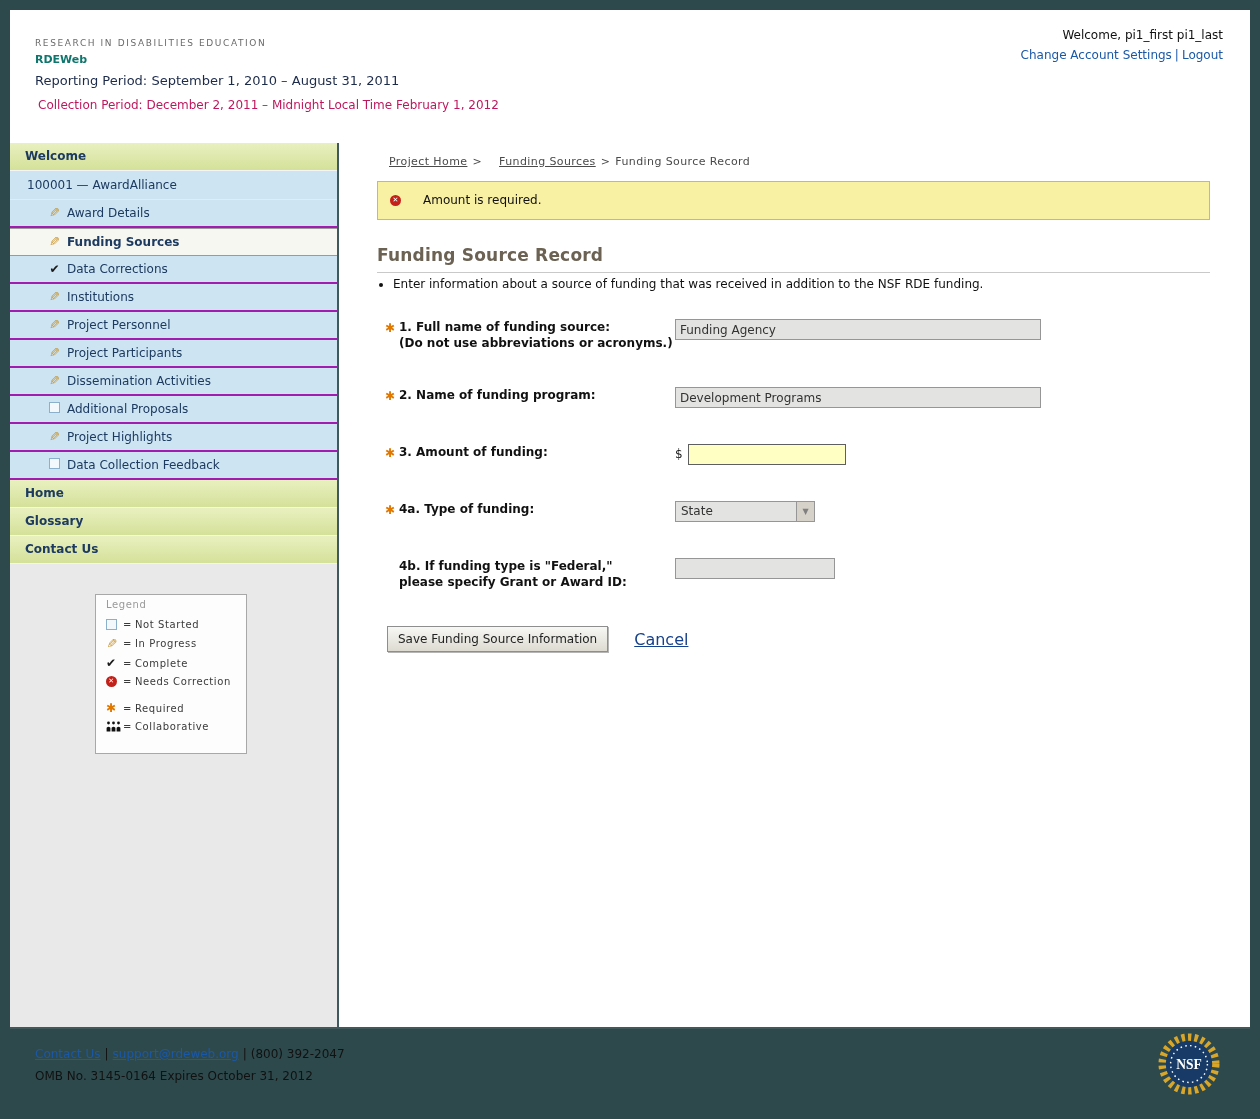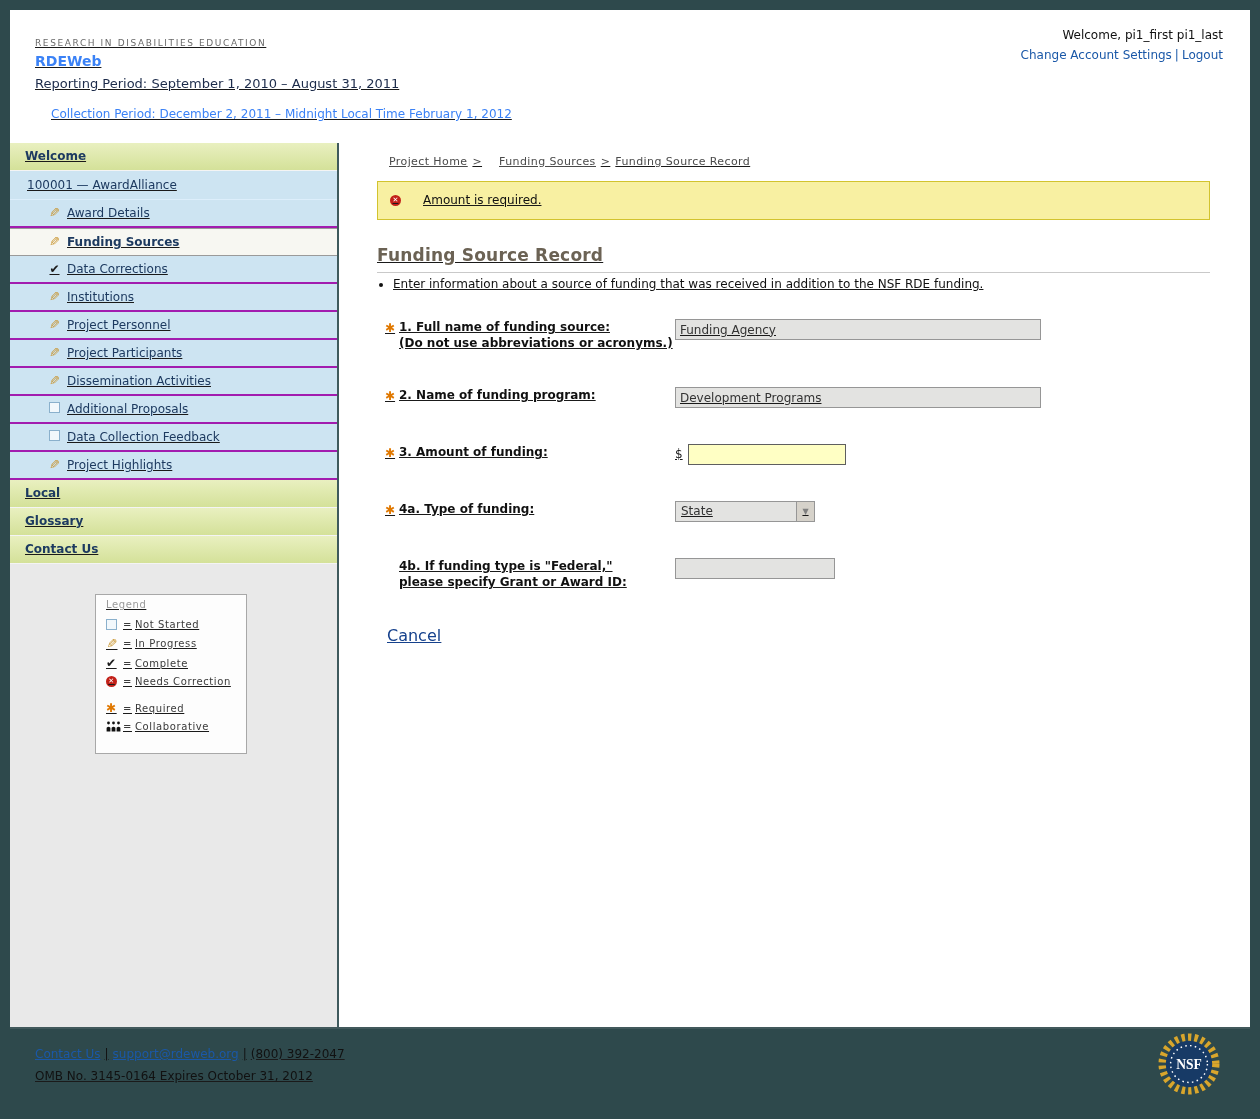--- a/index.html
+++ b/index.html
@@ -3,28 +3,28 @@
 <meta charset="utf-8">
 <style>
   html,body{margin:0;padding:0;}
   body{
     width:1260px;height:1119px;
     background:#2e494c;
     font-family:"DejaVu Sans","Liberation Sans",sans-serif;
     font-size:12px;color:#1a1a1a;
     overflow:hidden;
   }
-  .page{margin:10px 10px 16px;height:952px;background:#ffffff;position:relative;text-decoration:underline;}
+  .page{margin:10px 10px 16px;height:952px;background:#ffffff;position:relative;}
 
   
   header{position:relative;height:105px;padding:28px 27px 0 25px;}
   .eyebrow{font-size:9px;letter-spacing:1.6px;color:#6a6a6a;margin:0 0 5px 0;}
-  .app-name{font-size:14px;font-weight:bold;color:#3b82f6;margin:0 0 7px 0;}
+  .app-name{font-size:11px;font-weight:bold;color:#0f766e;margin:0 0 7px 0;}
   .reporting{font-size:13px;color:#1c2b4a;margin:0 0 10px 0;}
-  .collection{font-size:12px;color:#3b82f6;margin:16px;}
+  .collection{font-size:12px;color:#be185d;margin:3px;}
   .hdr-right{position:absolute;top:18px;right:27px;text-align:right;}
   .hdr-user{font-size:12px;color:#111;margin-bottom:6px;}
   .hdr-links{font-size:12px;}
   .hdr-links a{color:#1a58a8;text-decoration:none;cursor:pointer;}
   .hdr-sep{color:#1a58a8;margin:0 3px;}
 
   
   .layout{display:flex;height:884px;}
   .sidebar{width:327px;flex-shrink:0;background:#e9e9e9;border-right:2px solid #3f5a5d;color:#1d3a60;}
   main{flex:1;background:#fff;padding:12px 40px 0 38px;overflow:hidden;}
@@ -155,29 +155,29 @@
       </div>
       <div class="nav-item">
         <span class="ic"><span class="ic-pencil"></span></span>
         <span>Dissemination Activities</span>
       </div>
       <div class="nav-item">
         <span class="ic"><span class="ic-box"></span></span>
         <span>Additional Proposals</span>
       </div>
       <div class="nav-item">
+        <span class="ic"><span class="ic-pencil"></span></span>
+        <span>Project Highlights</span>
+      </div>
+      <div class="nav-item">
         <span class="ic"><span class="ic-box"></span></span>
         <span>Data Collection Feedback</span>
       </div>
-      <div class="nav-item">
-        <span class="ic"><span class="ic-pencil"></span></span>
-        <span>Project Highlights</span>
-      </div>
-
-      <div class="nav-head">Local</div>
+
+      <div class="nav-head">Home</div>
       <div class="nav-head">Glossary</div>
       <div class="nav-head">Contact Us</div>
 
       <div class="legend">
         <div class="legend-title">Legend</div>
         <div class="legend-row">
           <span class="lg-ic">
               <span class="ic-box"></span>
             </span>
           <span class="lg-eq">=</span>
@@ -306,20 +306,21 @@
               <span>4b. If funding type is "Federal,"</span><br>
               <span>please specify Grant or Award ID:</span>
             </span>
           </div>
           <div class="f-input">
             <input type="text" class="txt short" value="" style="">
           </div>
         </div>
 
         <div class="actions">
+          <button class="save">Save Funding Source Information</button>
           <a class="cancel">Cancel</a>
         </div>
 
       </div>
     </main>
   </div>
 
   <footer>
     <div class="line1">
       <a>Contact Us</a><span class="fsep">|</span><a>support@rdeweb.org</a><span class="fsep">|</span><span>(800) 392-2047</span>

